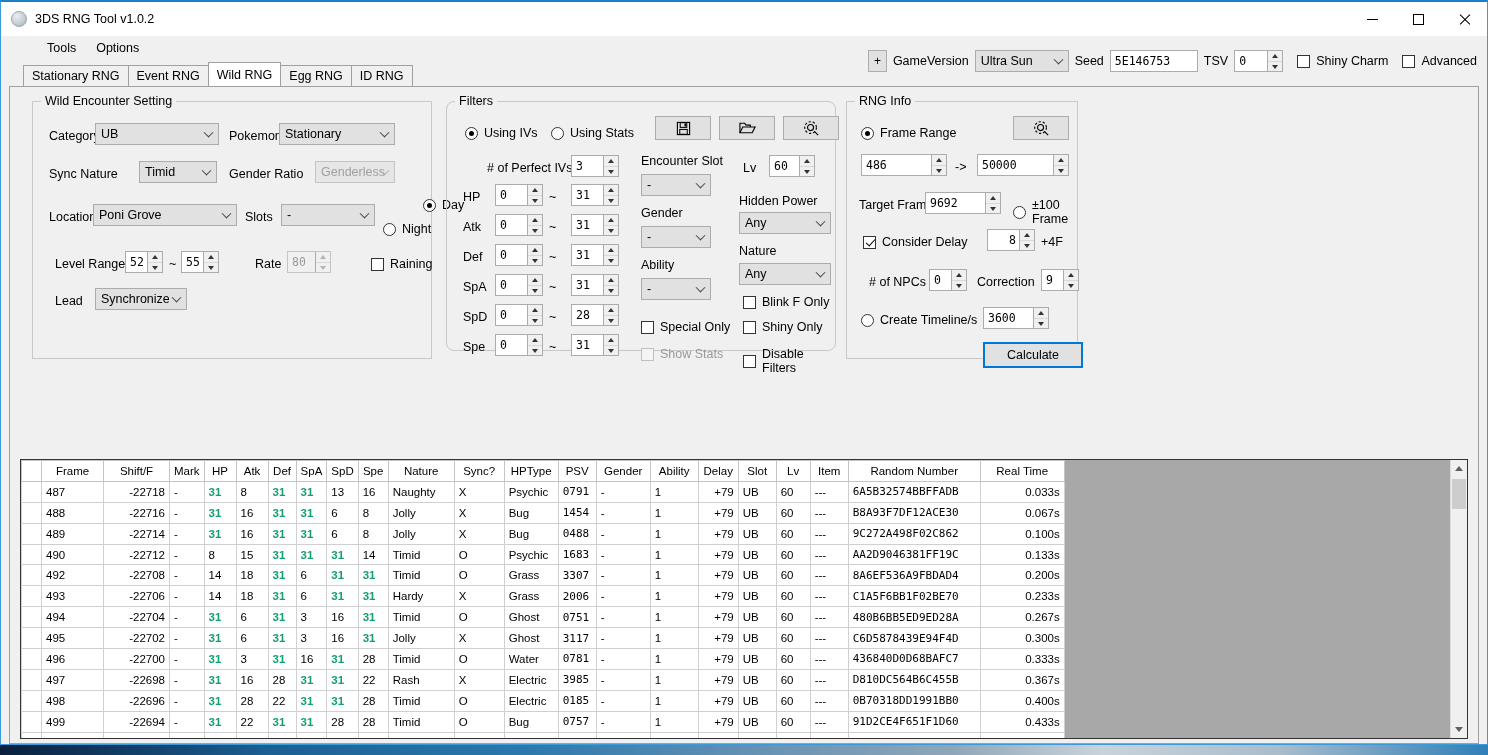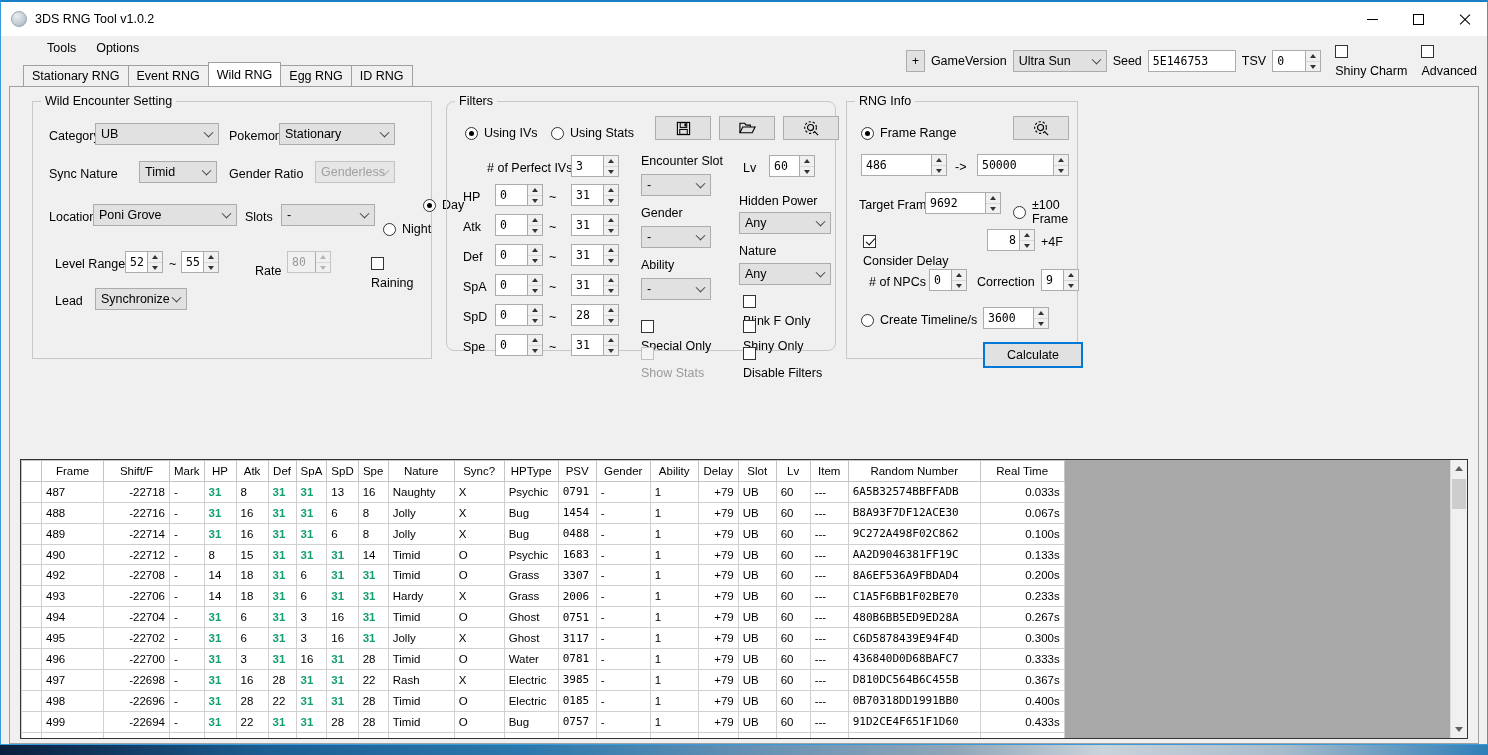--- a/index.html
+++ b/index.html
@@ -116,21 +116,21 @@
   .sb { flex: 1 1 50%; display:flex; align-items:center; justify-content:center; background:#f0f0f0; }
   .sb + .sb { border-top: 1px solid #d8d8d8; }
   .ar-up, .ar-dn {
     width: 0; height: 0; border-left: 3.5px solid transparent; border-right: 3.5px solid transparent;
   }
   .ar-up { border-bottom: 4px solid #333; }
   .ar-dn { border-top: 4px solid #333; }
   .spin.dis .ar-up { border-bottom-color:#b5b5b5; }
   .spin.dis .ar-dn { border-top-color:#b5b5b5; }
 
-  .cb { display: inline-flex; align-items: flex-start; gap: 6px; font-size: 12.5px; flex-direction: column; }
+  .cb { display: inline-flex; align-items: center; gap: 6px; font-size: 12.5px; }
   .cbx { width: 13px; height: 13px; border: 1px solid #333; background: #fff; position: relative; flex:0 0 13px;}
   .cbx.dis { border-color:#c0c0c0; background:#f4f4f4; }
   .cbx.on:after {
     content:""; position: absolute; left: 3.5px; top: 0px; width: 4px; height: 8px;
     border: solid #000; border-width: 0 1.6px 1.6px 0; transform: rotate(42deg);
   }
   .rb { display: inline-flex; align-items: center; gap: 6px; font-size: 12.5px; justify-content: flex-end; }
   .rbx {
     width: 13px; height: 13px; border: 1px solid #333; border-radius: 50%; background:#fff;
     position: relative; flex: 0 0 13px;
@@ -311,21 +311,21 @@
         <span class="num">55</span>
         <span class="spinbtns">
           <span class="sb">
               <i class="ar-up"></i>
             </span>
           <span class="sb">
               <i class="ar-dn"></i>
             </span>
         </span>
       </div>
-      <span class="lbl" style="position:absolute; left:222px; top:162px;text-align:center;">Rate</span>
+      <span class="lbl" style="position:absolute; left:222px; top:155px;text-align:center;">Rate</span>
       <div class="spin dis" style="position:absolute; left:254px; top:149px; width:44px;">
         <span class="num">80</span>
         <span class="spinbtns">
           <span class="sb">
               <i class="ar-up"></i>
             </span>
           <span class="sb">
               <i class="ar-dn"></i>
             </span>
         </span>

